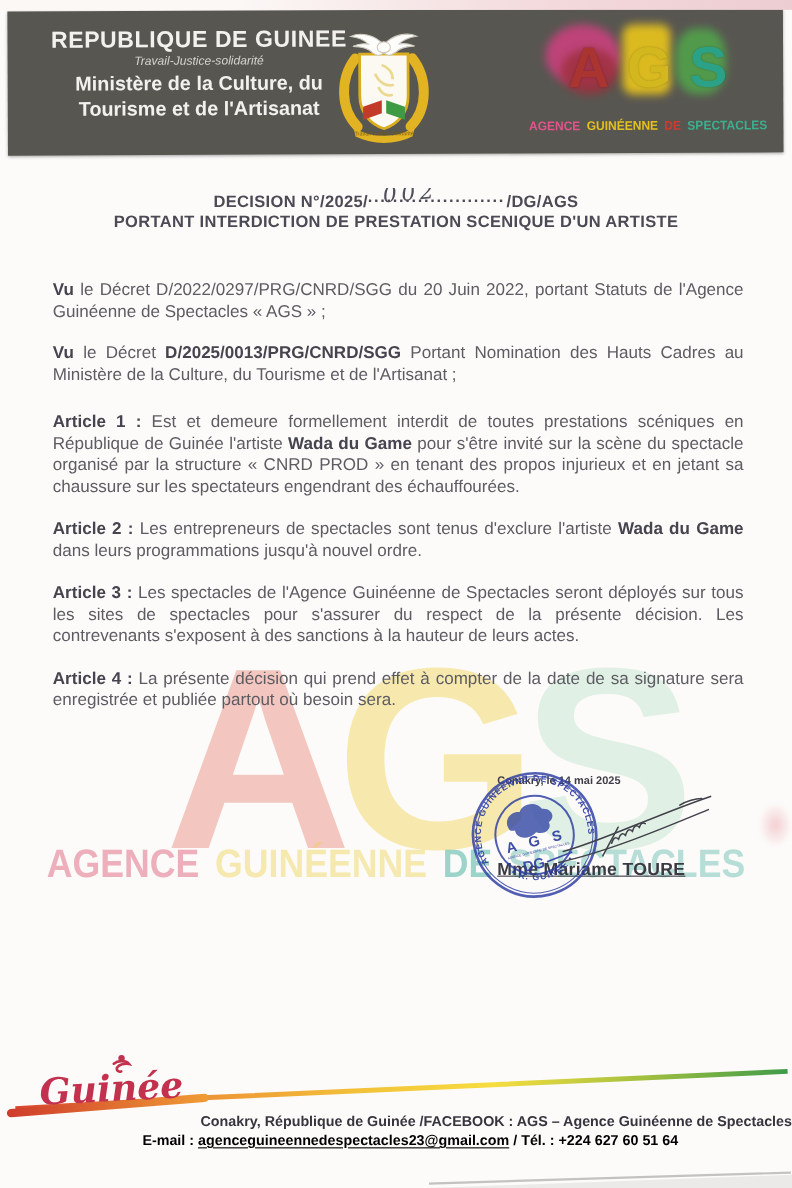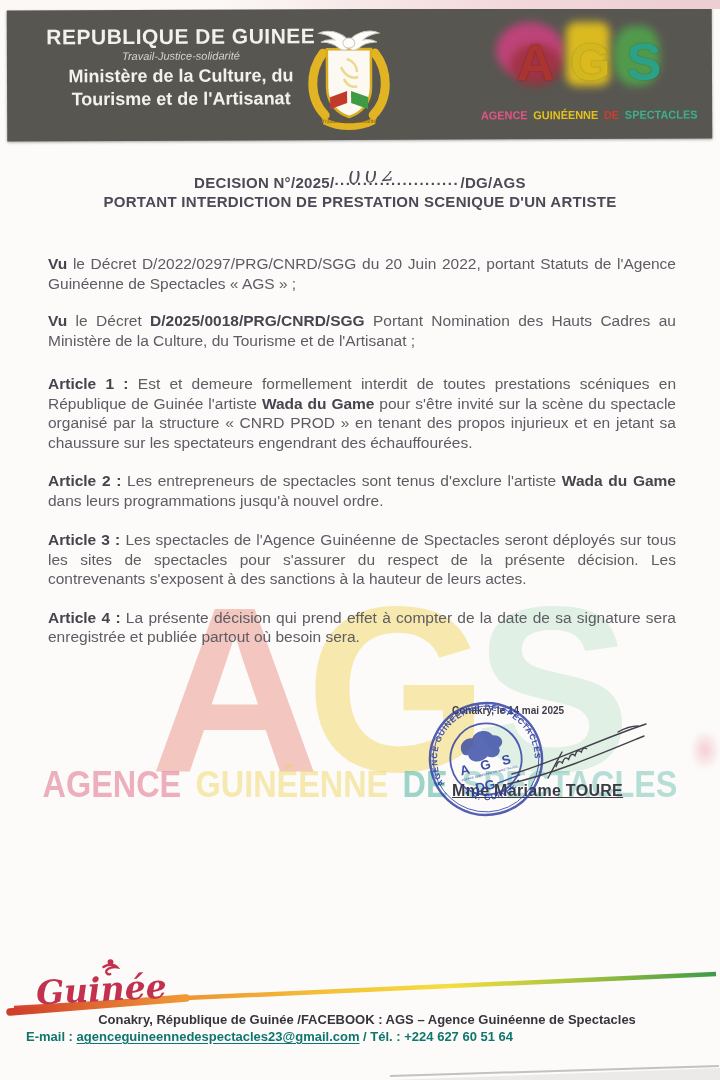--- a/index.html
+++ b/index.html
@@ -57,24 +57,24 @@
   .signame{position:absolute;left:452px;top:782px;font-size:16px;font-weight:700;color:#3b3a44;
            letter-spacing:.3px;text-decoration:underline;}
   .stamp{position:absolute;left:426px;top:699px;width:120px;height:120px;transform:rotate(-14deg);
          opacity:.92;}
   .signsvg{position:absolute;left:502px;top:710px;width:150px;height:92px;}
   
   .brand{position:absolute;left:36px;top:970px;z-index:1;font-family:"DejaVu Serif",serif;
          font-style:italic;font-weight:700;font-size:33px;color:#c2314e;transform:rotate(-3deg);}
   .dancer{position:absolute;left:64px;top:-12px;width:22px;height:22px;}
   .fline{position:absolute;left:0;top:958px;width:720px;height:60px;z-index:0;}
-  .f1{position:absolute;top:1012px;left:14px;right:0;text-align:center;font-size:13px;font-weight:700;
+  .f1{position:absolute;top:1012px;left:14px;right:0;text-align:right;font-size:13px;font-weight:700;
       color:#36353e;z-index:1;}
-  .f2{position:absolute;top:1029px;left:26px;right:0;font-size:13px;font-weight:700;
-      color:#0f766e;z-index:1;}
+  .f2{position:absolute;top:1029px;left:26px;right:0;text-align:center;font-size:13px;font-weight:700;
+      color:#000000;z-index:1;}
   .email{text-decoration:underline;text-underline-offset:2px;}
 </style>
 </head>
 <body>
 
 <div class="page">
 
   <div class="wm">
     <div class="wmletters"><span style="color: rgb(224, 80, 60); opacity: 0.3;">A</span><span style="color: rgb(238, 197, 30); opacity: 0.34;">G</span><span style="color: rgb(88, 185, 131); opacity: 0.16;">S</span></div>
     <div class="wmsub">
@@ -129,21 +129,21 @@
     </div>
   </div>
 
   <div class="tline t1">
     <span>DECISION N°/2025/</span><span class="dotrun"><span class="dots">..........................</span><span class="hand">002</span></span><span>/DG/AGS</span>
   </div>
   <div class="tline t2">PORTANT INTERDICTION DE PRESTATION SCENIQUE D'UN ARTISTE</div>
 
   <div class="docbody">
     <p class="p-vu1"><b>Vu</b><span> le Décret D/2022/0297/PRG/CNRD/SGG du 20 Juin 2022, portant Statuts de l'Agence Guinéenne de Spectacles « AGS » ;</span></p>
-    <p class="p-vu2"><b>Vu</b><span> le Décret </span><b>D/2025/0018/PRG/CNRD/SGG</b><span> Portant Nomination des Hauts Cadres au Ministère de la Culture, du Tourisme et de l'Artisanat ;</span></p>
+    <p class="p-vu2"><b>Vu</b><span> le Décret </span><b>D/2025/0013/PRG/CNRD/SGG</b><span> Portant Nomination des Hauts Cadres au Ministère de la Culture, du Tourisme et de l'Artisanat ;</span></p>
     <p class="p-a1"><b>Article 1 : </b><span>Est et demeure formellement interdit de toutes prestations scéniques en République de Guinée l'artiste </span><b>Wada du Game</b><span> pour s'être invité sur la scène du spectacle organisé par la structure « CNRD PROD » en tenant des propos injurieux et en jetant sa chaussure sur les spectateurs engendrant des échauffourées.</span></p>
     <p class="p-a2"><b>Article 2 : </b><span>Les entrepreneurs de spectacles sont tenus d'exclure l'artiste </span><b>Wada du Game</b><span> dans leurs programmations jusqu'à nouvel ordre.</span></p>
     <p class="p-a3"><b>Article 3 : </b><span>Les spectacles de l'Agence Guinéenne de Spectacles seront déployés sur tous les sites de spectacles pour s'assurer du respect de la présente décision. Les contrevenants s'exposent à des sanctions à la hauteur de leurs actes.</span></p>
     <p><b>Article 4 : </b><span>La présente décision qui prend effet à compter de la date de sa signature sera enregistrée et publiée partout où besoin sera.</span></p>
   </div>
 
   <div class="sig">
     <div class="sigdate">Conakry, le 14 mai 2025</div>
     <div class="signame">Mme Mariame TOURE</div>
 

